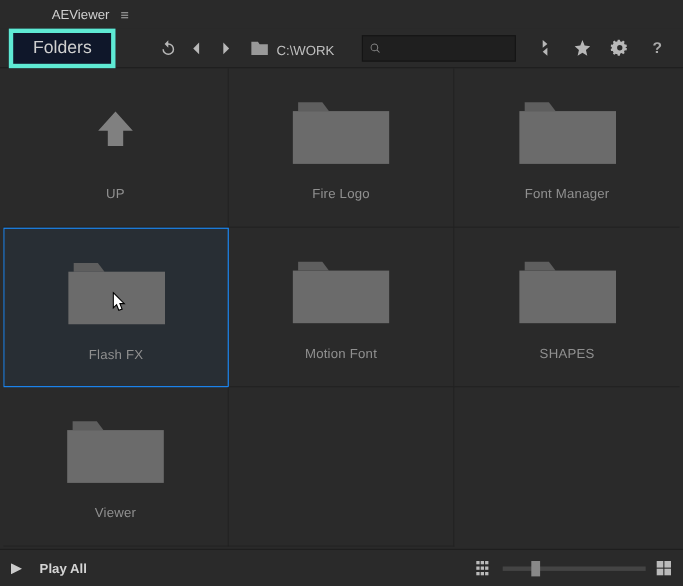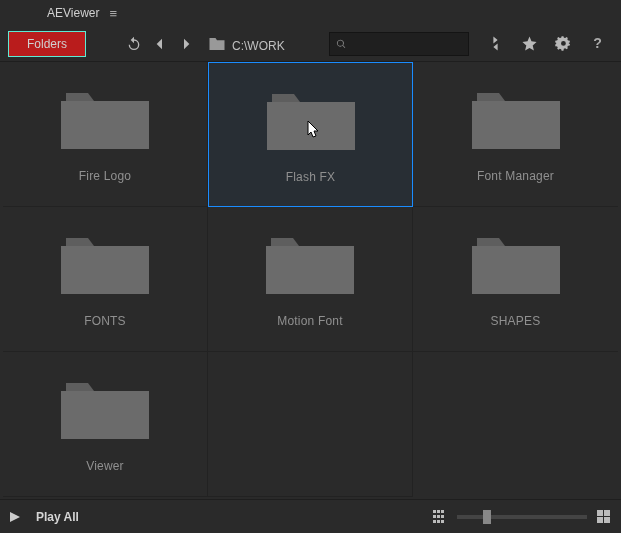--- a/index.html
+++ b/index.html
@@ -27,24 +27,24 @@
   .toolbar {
     display: flex;
     align-items: center;
     height: 36px;
     padding: 0 8px;
     gap: 6px;
     background: #2a2a2a;
     border-bottom: 1px solid #1e1e1e;
   }
   .btn-folders {
-    background: #b91c1c;
-    border: 1px solid #5eead4;
+    background: #0f172a;
+    border: 4px solid #5eead4;
     color: #d0d0d0;
-    font-size: 12px;
+    font-size: 16px;
     padding: 5px 18px;
     cursor: pointer;
   }
   .tb-icon {
     width: 20px;
     height: 20px;
     display: flex;
     align-items: center;
     justify-content: center;
     color: #b8b8b8;
@@ -214,55 +214,56 @@
     <div class="tb-icon">
       <svg viewBox="0 0 24 24">
           <text x="12" y="18" text-anchor="middle" font-size="20" fill="#aaa" font-weight="bold">?</text>
         </svg>
     </div>
   </div>
 </div>
 
 <div class="grid">
 
+  <div class="cell">
+    <div class="up-arrow">
+      <svg viewBox="0 0 24 24">
+          <path d="M12 3l-9 10h5v8h8v-8h5L12 3z"></path>
+        </svg>
+    </div>
+    <div class="cell-label">UP</div>
+  </div>
 
   <div class="cell">
     <svg class="folder-svg" viewBox="0 0 88 64">
       <path fill="#5e5e5e" d="M5 8 h22 l6 8 h-28 z"></path>
       <rect fill="#6b6b6b" x="0" y="16" width="88" height="48"></rect>
     </svg>
     <div class="cell-label">Fire Logo</div>
+  </div>
+
+  <div class="cell">
+    <svg class="folder-svg" viewBox="0 0 88 64">
+      <path fill="#5e5e5e" d="M5 8 h22 l6 8 h-28 z"></path>
+      <rect fill="#6b6b6b" x="0" y="16" width="88" height="48"></rect>
+    </svg>
+    <div class="cell-label">Font Manager</div>
   </div>
 
   <div class="cell selected">
     <svg class="folder-svg" viewBox="0 0 88 64">
       <path fill="#5e5e5e" d="M5 8 h22 l6 8 h-28 z"></path>
       <rect fill="#6b6b6b" x="0" y="16" width="88" height="48"></rect>
     </svg>
     <div class="cell-label">Flash FX</div>
     <svg class="cursor" viewBox="0 0 14 20">
       <path fill="#fff" stroke="#000" stroke-width="1" d="M1 1 l0 14 3-3 2 5 3-1 -2-5 4 0 z"></path>
     </svg>
   </div>
 
-  <div class="cell">
-    <svg class="folder-svg" viewBox="0 0 88 64">
-      <path fill="#5e5e5e" d="M5 8 h22 l6 8 h-28 z"></path>
-      <rect fill="#6b6b6b" x="0" y="16" width="88" height="48"></rect>
-    </svg>
-    <div class="cell-label">Font Manager</div>
-  </div>
-
-  <div class="cell">
-    <svg class="folder-svg" viewBox="0 0 88 64">
-      <path fill="#5e5e5e" d="M5 8 h22 l6 8 h-28 z"></path>
-      <rect fill="#6b6b6b" x="0" y="16" width="88" height="48"></rect>
-    </svg>
-    <div class="cell-label">FONTS</div>
-  </div>
 
   <div class="cell">
     <svg class="folder-svg" viewBox="0 0 88 64">
       <path fill="#5e5e5e" d="M5 8 h22 l6 8 h-28 z"></path>
       <rect fill="#6b6b6b" x="0" y="16" width="88" height="48"></rect>
     </svg>
     <div class="cell-label">Motion Font</div>
   </div>
 
   <div class="cell">

